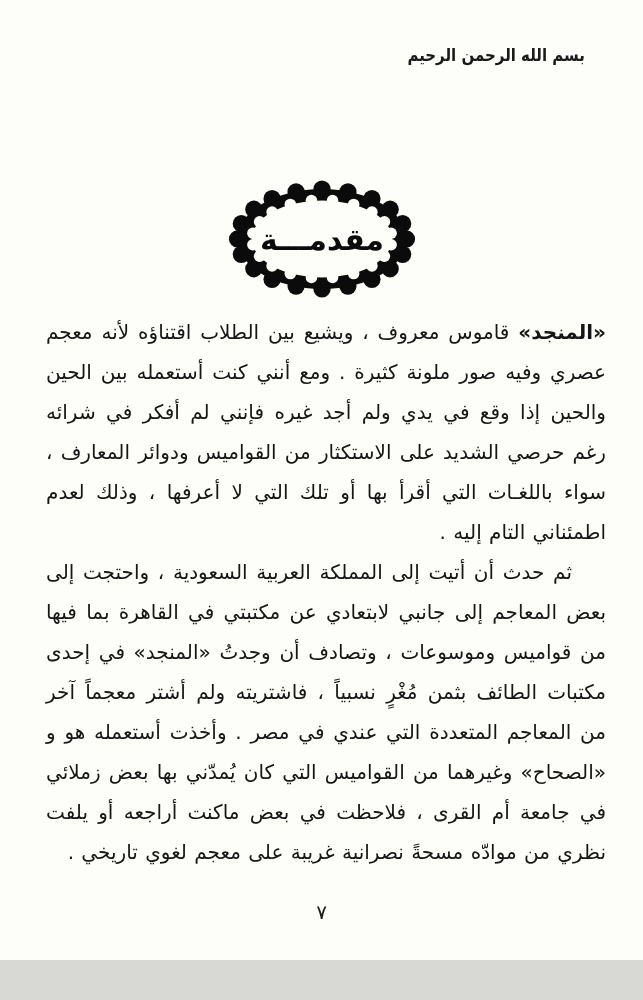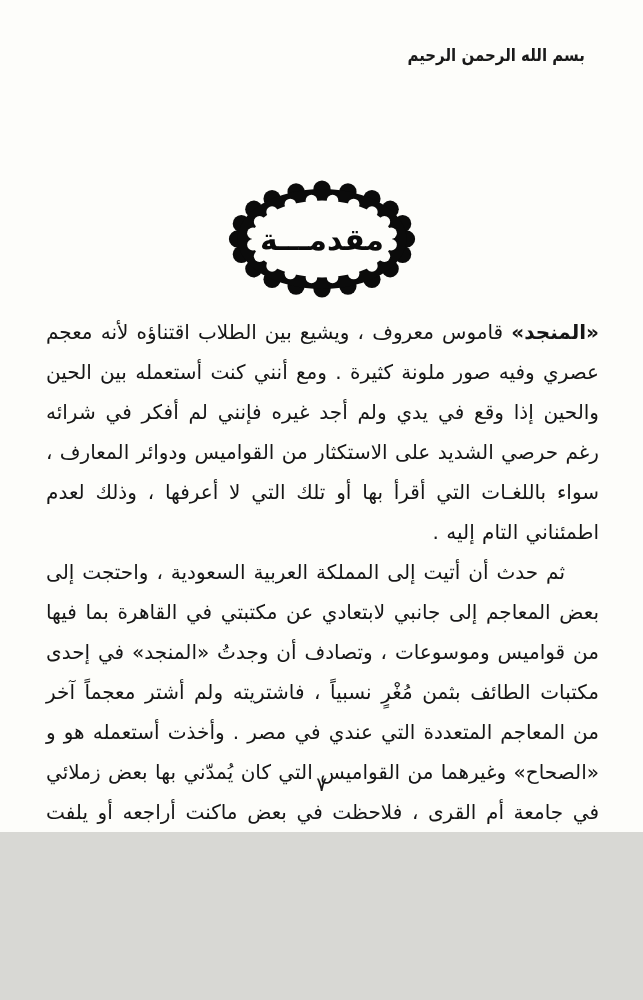--- a/index.html
+++ b/index.html
@@ -1,18 +1,18 @@
 <!DOCTYPE html>
 <html lang="ar"><head>
 <meta charset="utf-8">
 <style>
   html,body{margin:0;padding:0;background:#d8d8d4;}
   .page{
     position:relative;
-    width:643px;height:832px;
+    width:643px;height:960px;
     margin:0 auto;
     background:#fdfdfa;
     font-family:"DejaVu Sans", sans-serif;
     color:#111;
     overflow:hidden;
     box-shadow:0 0 6px rgba(0,0,0,.25);
   }
   .bismillah{
     position:absolute;
     top:46px;right:58px;
@@ -32,21 +32,21 @@
   .badge svg{display:block;width:100%;height:100%;}
   .badge text{
     font-family:"DejaVu Sans", sans-serif;
     font-weight:bold;
     font-size:31px;
     fill:#0b0b0b;
   }
   .body-text{
     position:absolute;
     top:312px;
-    right:44px;left:46px;
+    right:37px;left:46px;
     direction:rtl;
     text-align:justify;
     font-size:20px;
     line-height:40px;
     color:#161616;
     word-spacing:1px;
   }
   .body-text p{margin:0;}
   .body-text p + p{text-indent:34px;}
   .lead{font-weight:bold;}

